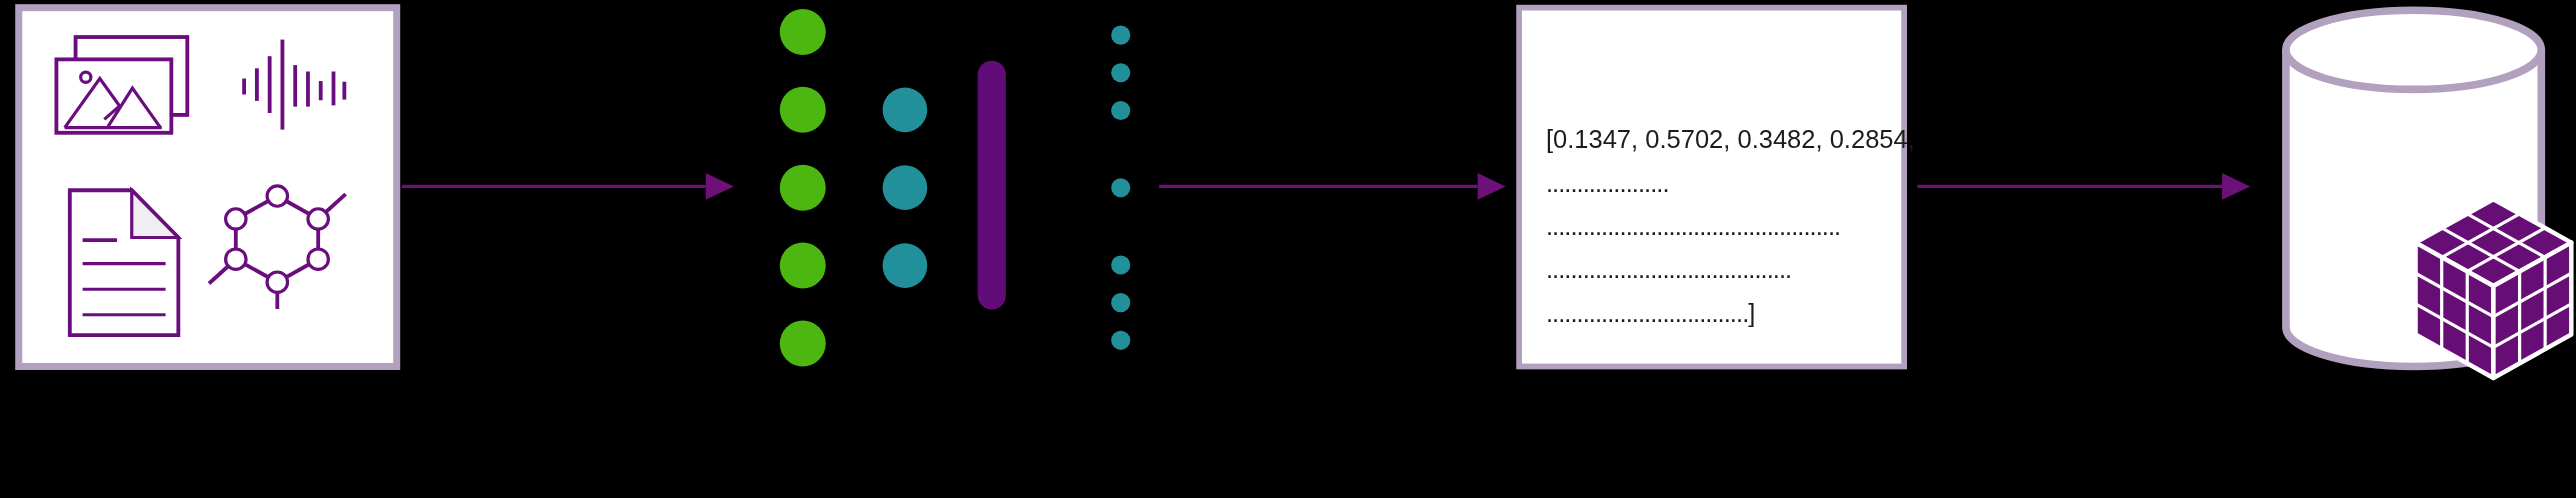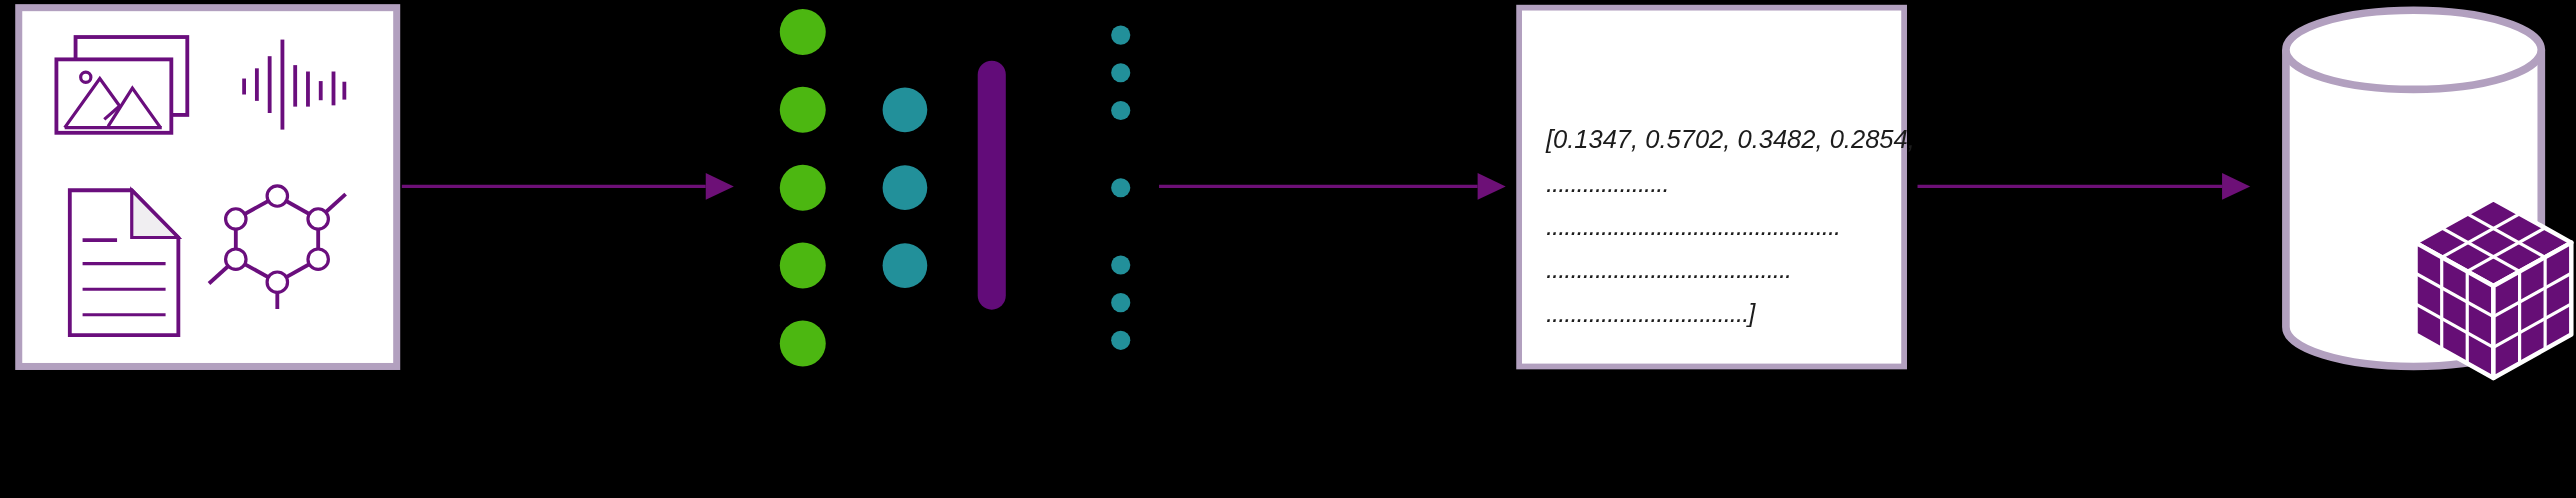--- a/index.html
+++ b/index.html
@@ -1,21 +1,21 @@
 <!DOCTYPE html>
 <html style="--mauve: #b2a0bf; --icon-purple: #6a0e7d; --arrow: #6d1077; --green: #4cb711; --teal: #22909a; --bar: #620c79; --cube: #660e76;font-size:10.2px"><head>
 <meta charset="utf-8">
 <style>
   :root{
     --bg:#000000; --mauve:#b2a0bf; --icon-purple:#6a0e7d; --arrow:#6d1077;
     --green:#4cb711; --teal:#22909a; --bar:#620c79; --cube:#660e76;
     --paper:#ffffff; --fold:#f0eef1; --ink:#1c1c1c;
   }
   html,body{margin:0;padding:0;background:var(--bg);}
-  .canvas{width:2576px;height:498px;position:relative;background:var(--bg);font-style:italic;}
+  .canvas{width:2576px;height:498px;position:relative;background:var(--bg);}
   svg{display:block;}
   .box-fill{fill:var(--paper);stroke:var(--mauve);}
   .icon-stroke{fill:none;stroke:var(--icon-purple);stroke-width:6;stroke-linecap:butt;stroke-linejoin:miter;}
   .icon-stroke-thin{fill:none;stroke:var(--icon-purple);stroke-width:5;}
   .arrow-line{stroke:var(--arrow);stroke-width:5;}
   .arrow-head{fill:var(--arrow);}
   .neuron-green{fill:var(--green);}
   .neuron-teal{fill:var(--teal);}
   .bar{fill:var(--bar);}
   .vec-text{font-family:"Liberation Sans",sans-serif;font-size:40px;fill:var(--ink);}

